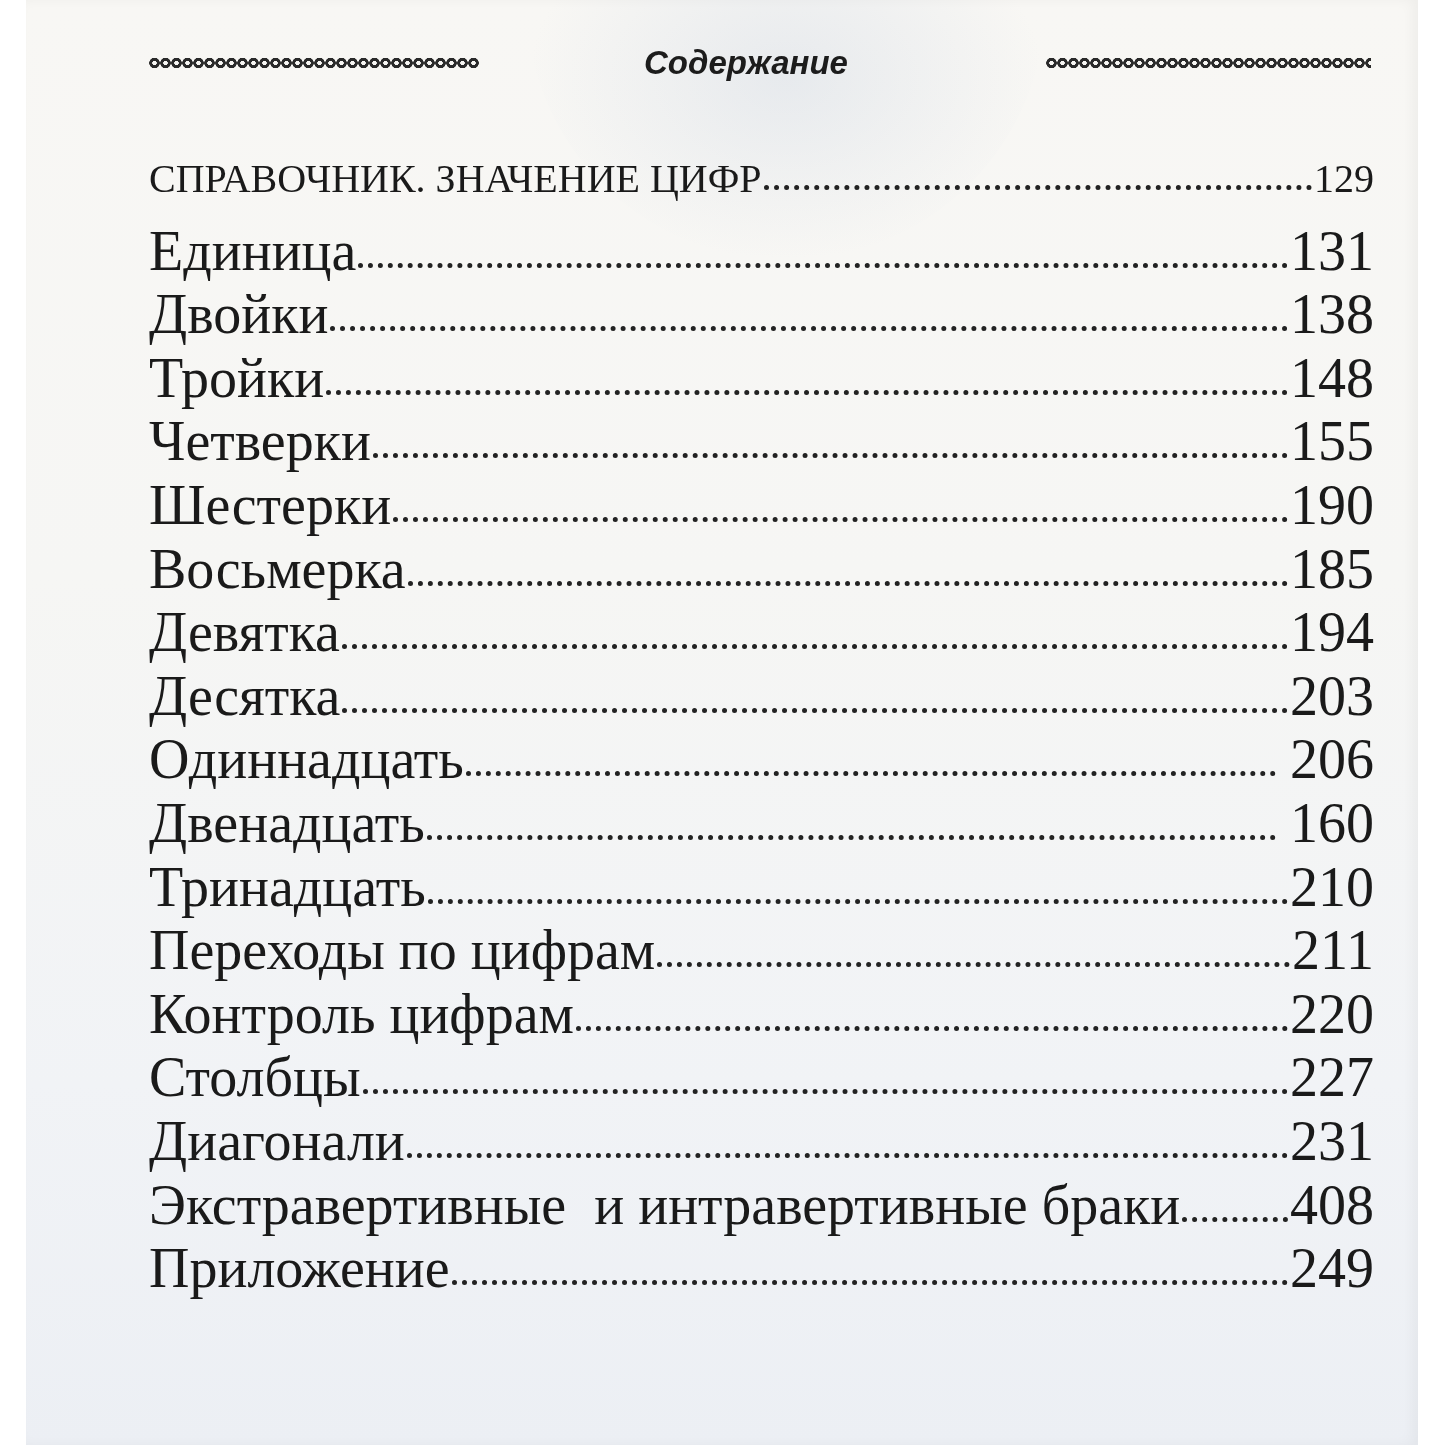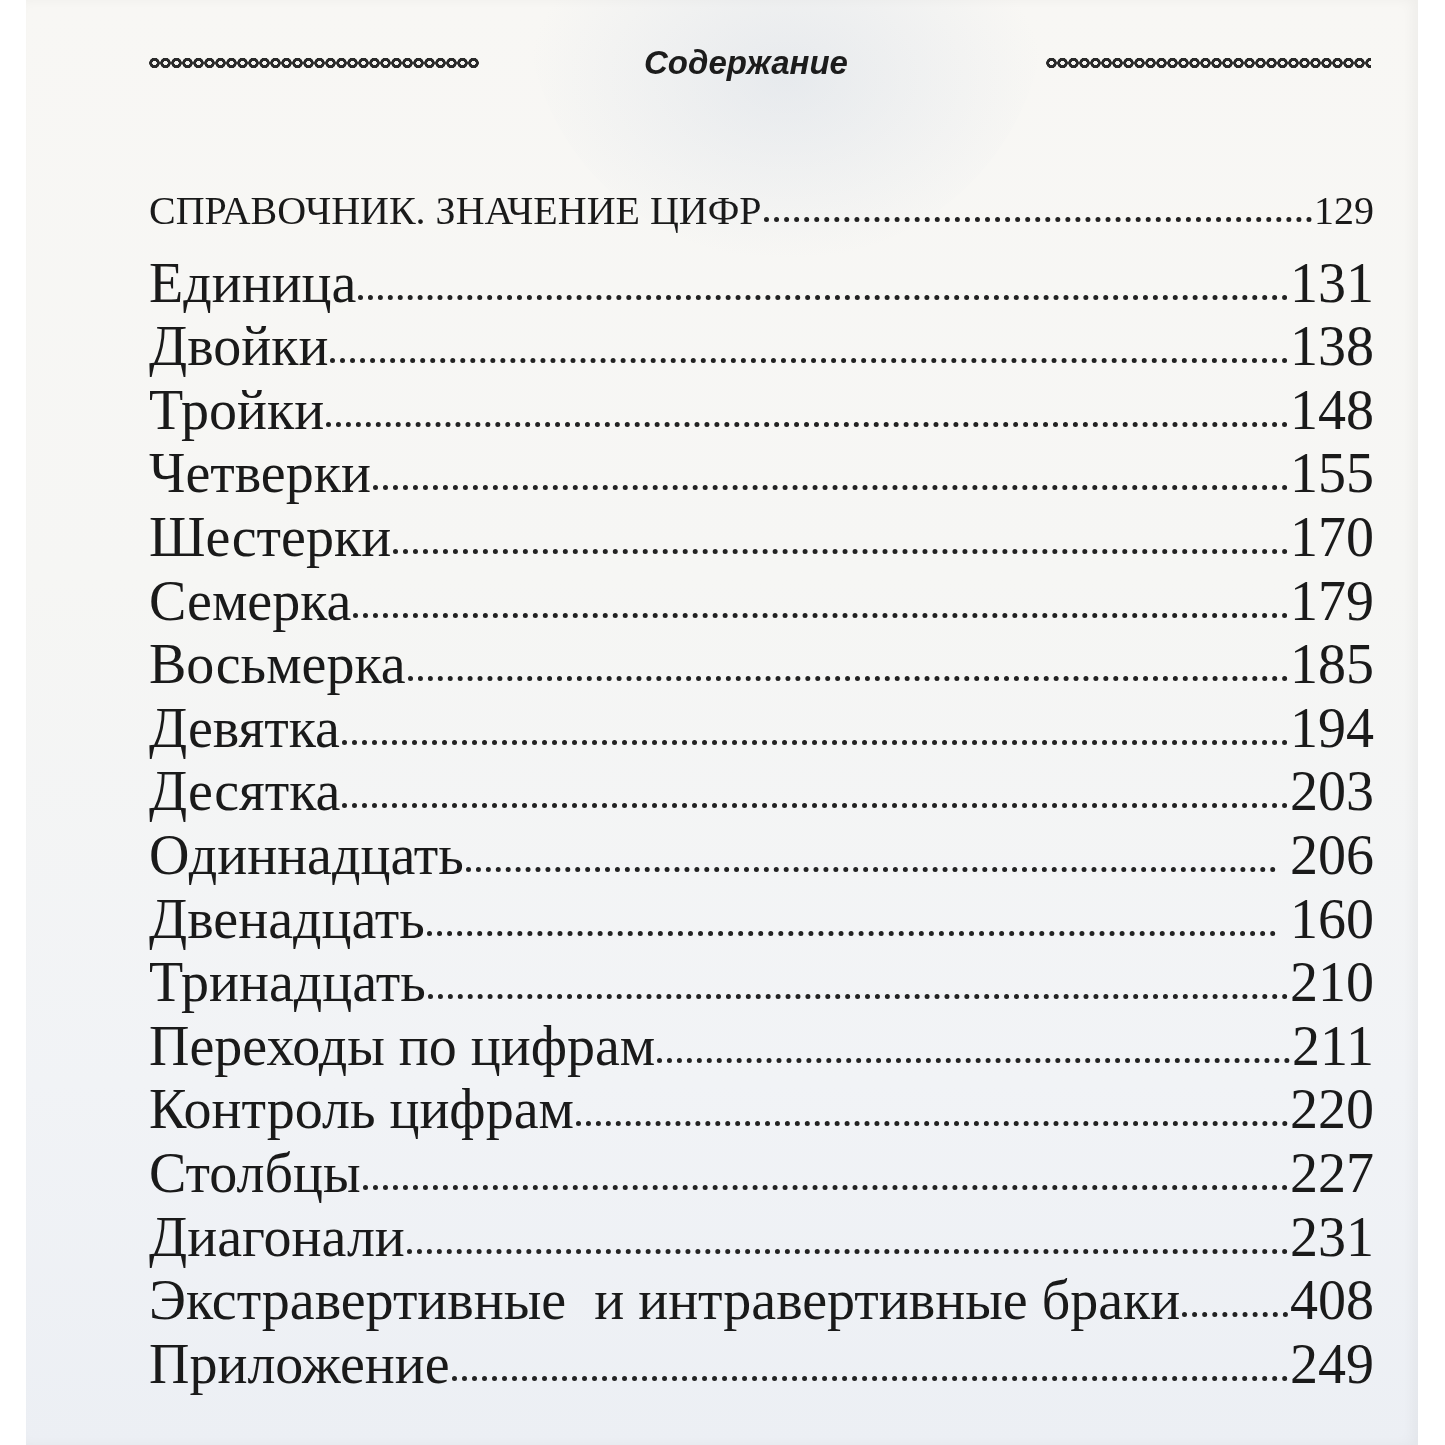--- a/index.html
+++ b/index.html
@@ -32,21 +32,21 @@
     font-family:"Liberation Serif", serif; font-size:56px; color:#1a1a1a;
   }
   .toc-row .label { white-space:pre; }
   .toc-row .dots {
     flex:1; margin:0 2px; height:1px; align-self:baseline;
     border-bottom: 5px dotted #222; transform: translateY(-2px);
     min-width:20px;
   }
   .toc-row.gap .dots { margin-right:14px; }
   .toc-row .page-num { text-align:right; }
-  .toc-row.heading { font-size:40px;margin-top:32px; }
+  .toc-row.heading { font-size:40px; }
 </style>
 </head>
 <body>
 
 <div class="page">
   <div class="ghost"></div>
 
   <div class="chain left"></div>
   <div class="running-title">Содержание</div>
   <div class="chain right"></div>
@@ -73,26 +73,21 @@
       <span class="page-num">148</span>
     </div>
     <div class="toc-row">
       <span class="label">Четверки</span>
       <span class="dots"></span>
       <span class="page-num">155</span>
     </div>
     <div class="toc-row">
       <span class="label">Шестерки</span>
       <span class="dots"></span>
-      <span class="page-num">170</span>
-    </div>
-    <div class="toc-row">
-      <span class="label">Семерка</span>
-      <span class="dots"></span>
-      <span class="page-num">179</span>
+      <span class="page-num">190</span>
     </div>
     <div class="toc-row">
       <span class="label">Восьмерка</span>
       <span class="dots"></span>
       <span class="page-num">185</span>
     </div>
     <div class="toc-row">
       <span class="label">Девятка</span>
       <span class="dots"></span>
       <span class="page-num">194</span>

